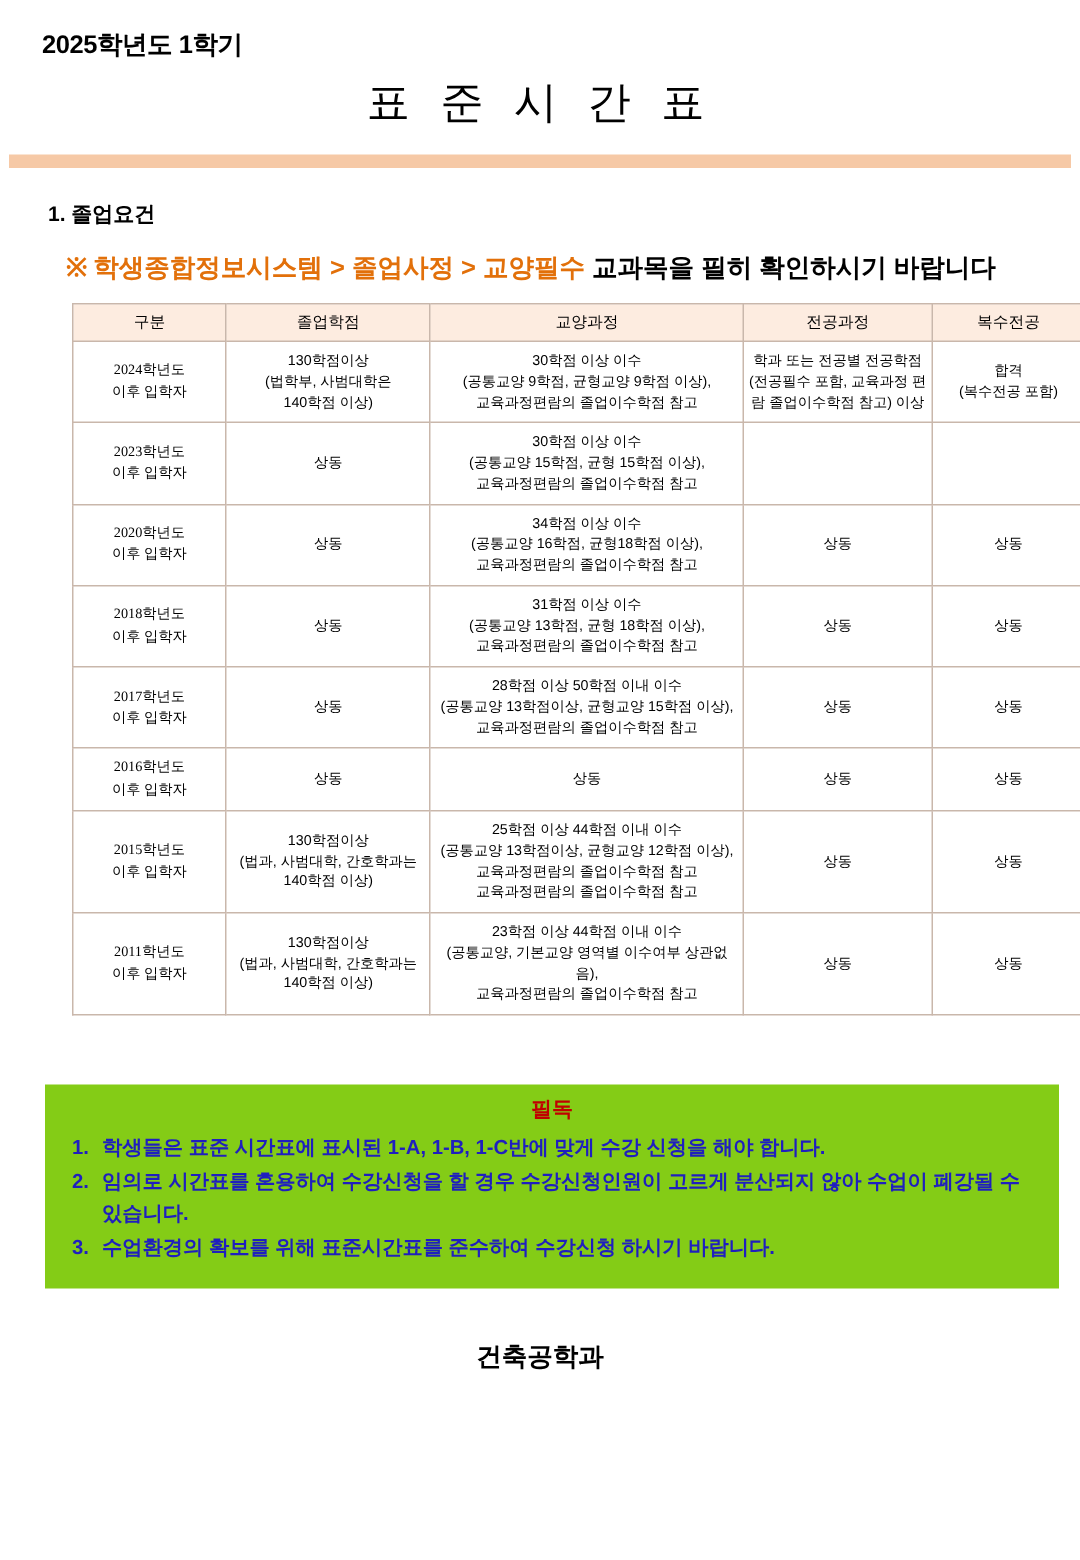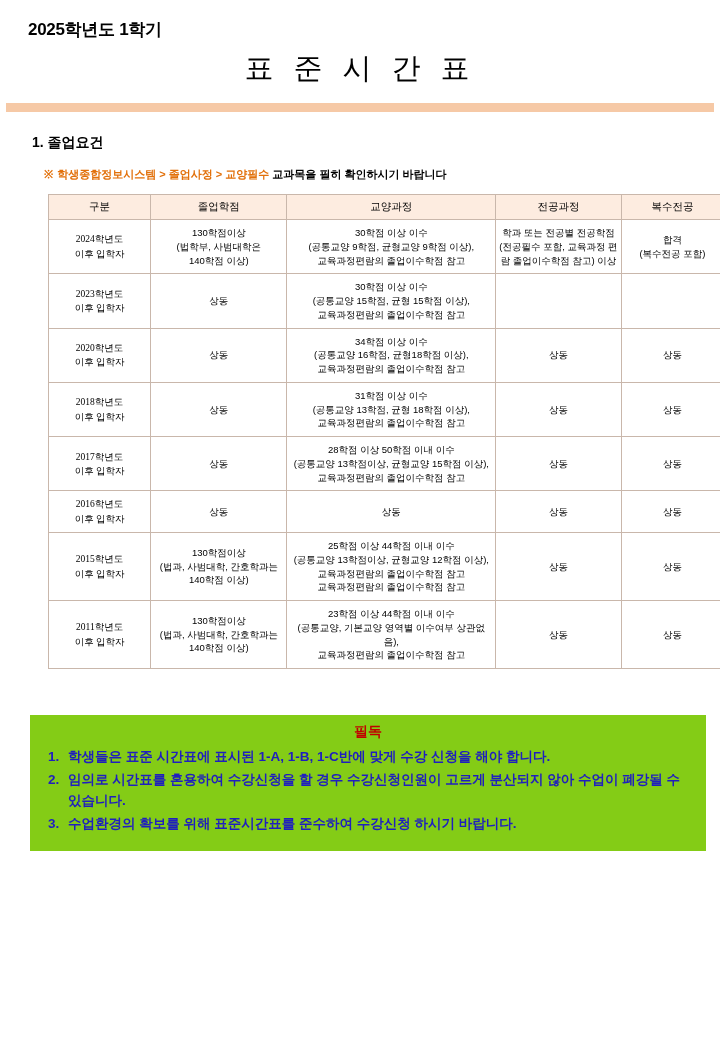--- a/index.html
+++ b/index.html
@@ -42,21 +42,21 @@
   }
   .section-title {
     font-size: 14px;
     font-weight: bold;
     margin-top: 22px;
     margin-left: 4px;
   }
   .note-line {
     margin-top: 14px;
     margin-left: 16px;
-    font-size: 11px;
+    font-size: 17px;
     font-weight: bold;
   }
   .note-line .orange {
     color: #e2700a;
   }
   .note-line .star {
     color: #e2700a;
     margin-right: 4px;
   }
   .note-line .plain {
@@ -238,14 +238,15 @@
     <div class="notice-item">
       <span class="notice-num">2.</span>
       <span class="notice-text">임의로 시간표를 혼용하여 수강신청을 할 경우 수강신청인원이 고르게 분산되지 않아 수업이 폐강될 수 있습니다.</span>
     </div>
     <div class="notice-item">
       <span class="notice-num">3.</span>
       <span class="notice-text">수업환경의 확보를 위해 표준시간표를 준수하여 수강신청 하시기 바랍니다.</span>
     </div>
   </div>
 
+  <div class="department">건축공학과</div>
 
 </div>
 
 </body></html>

